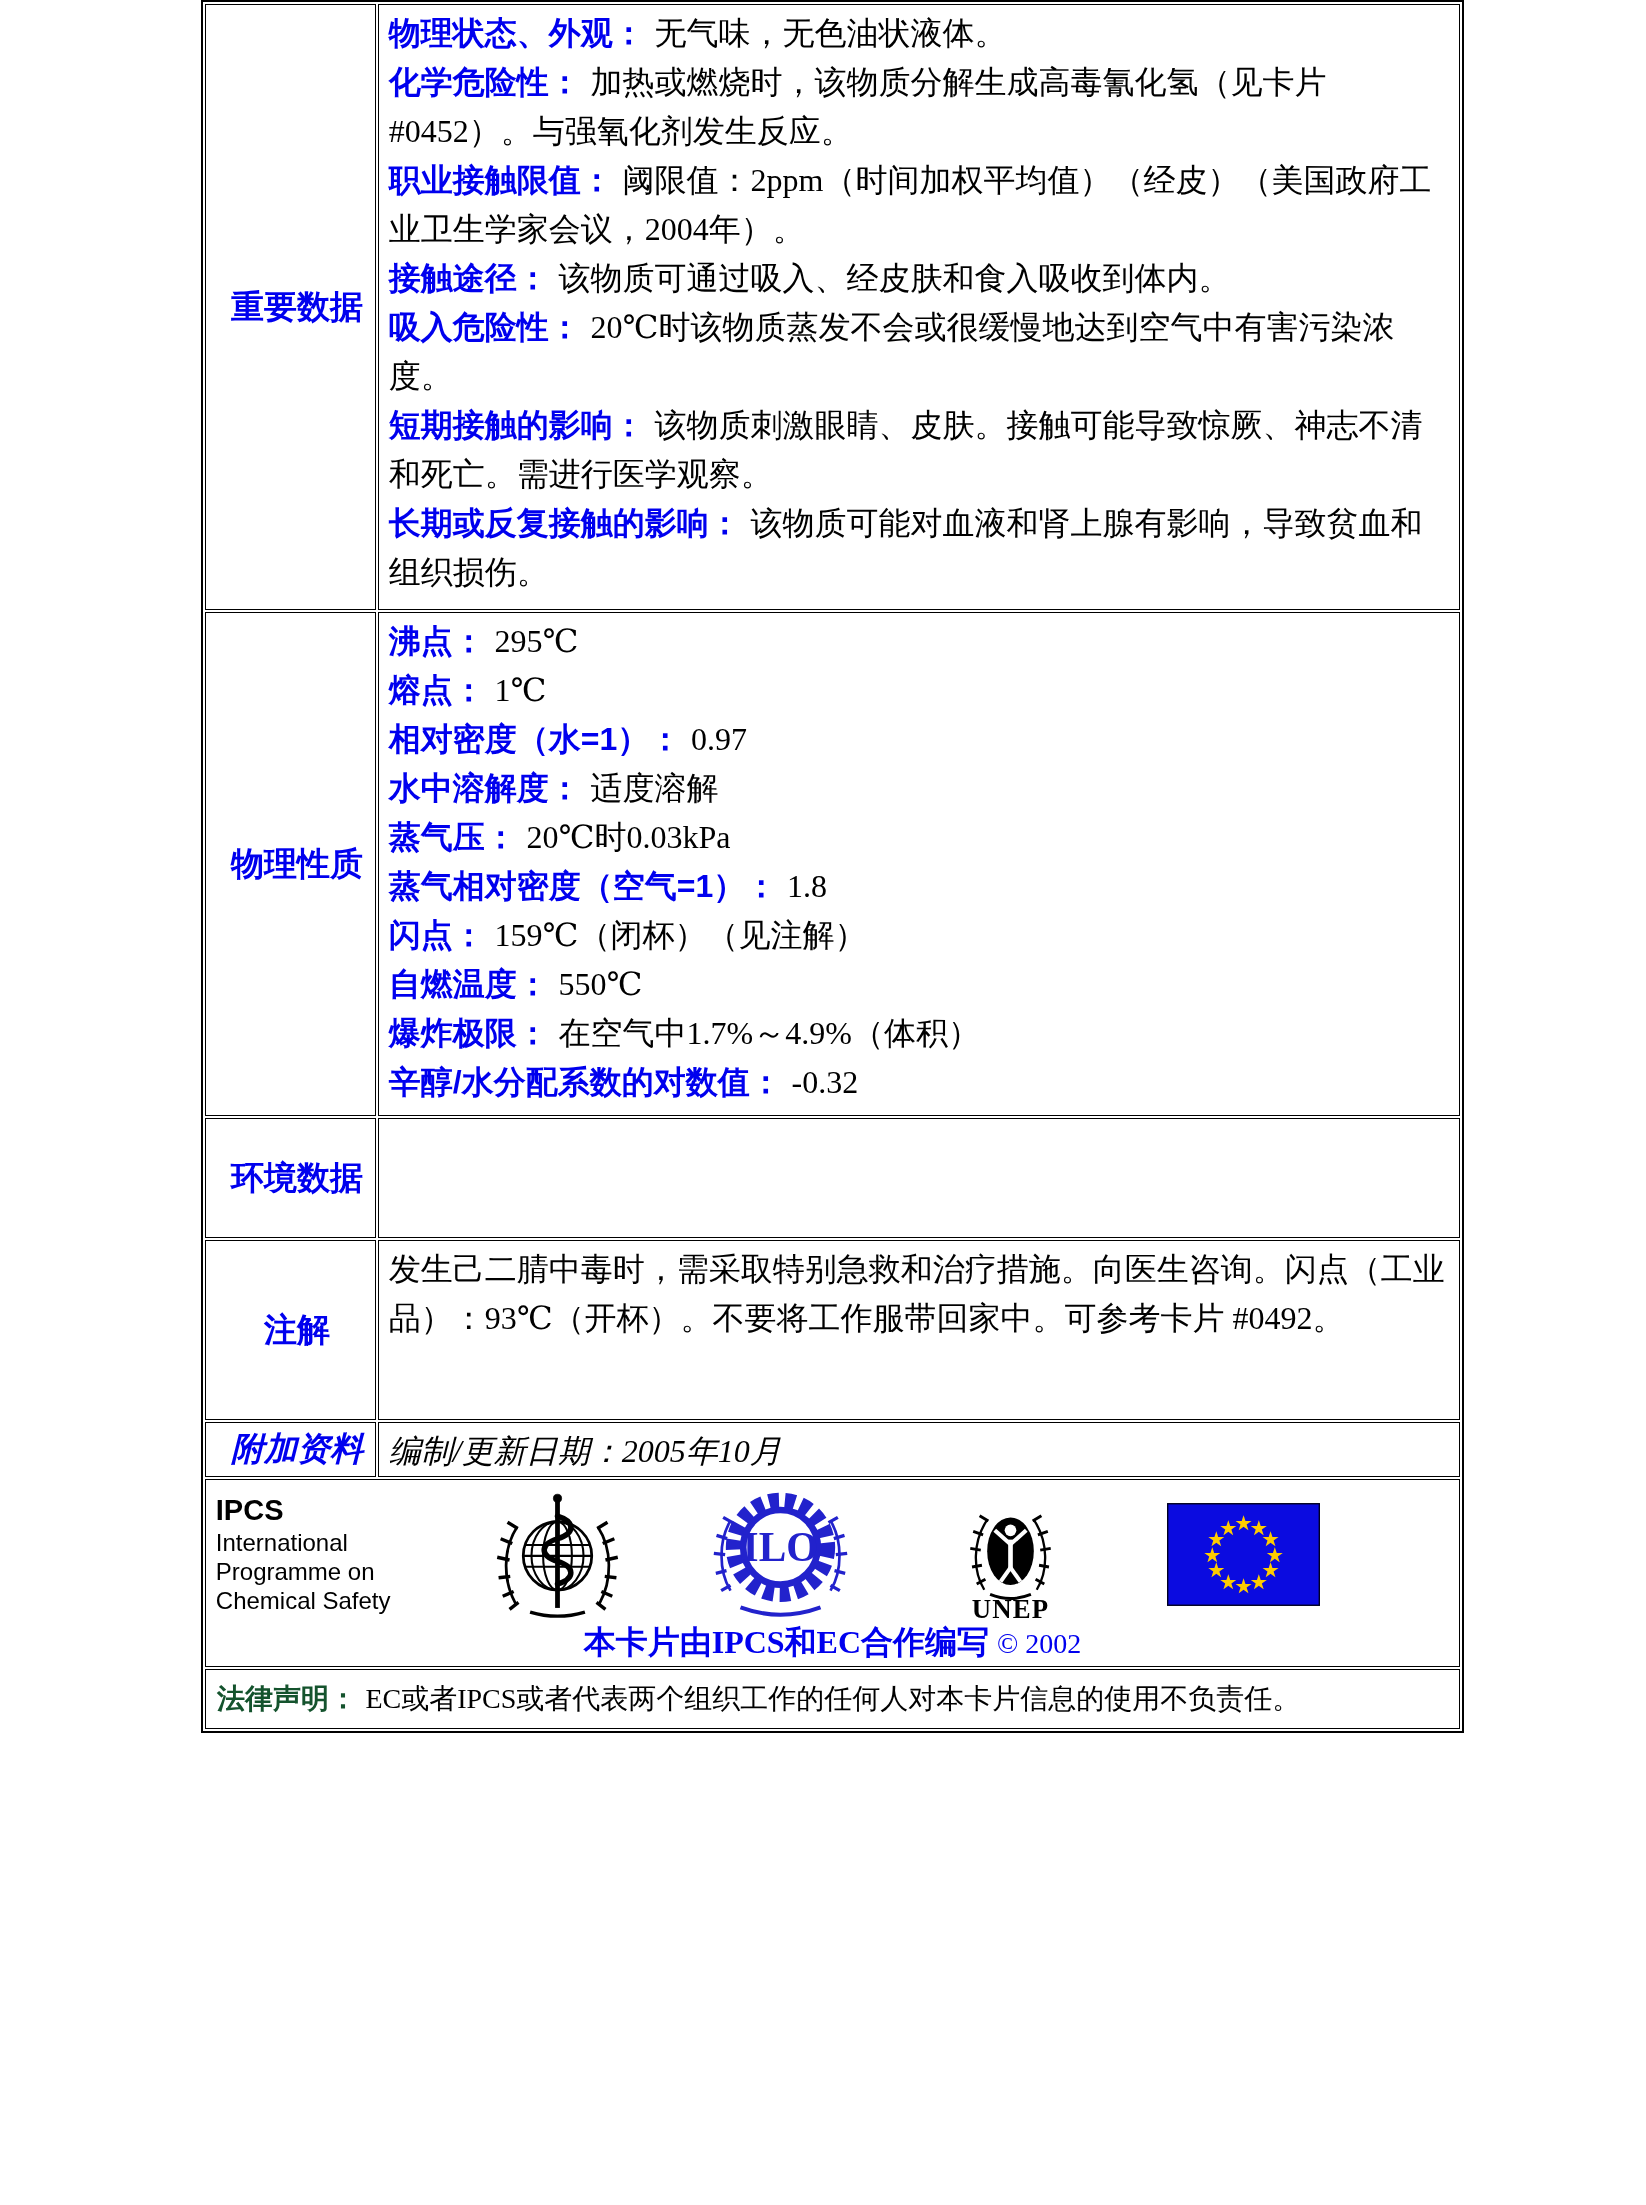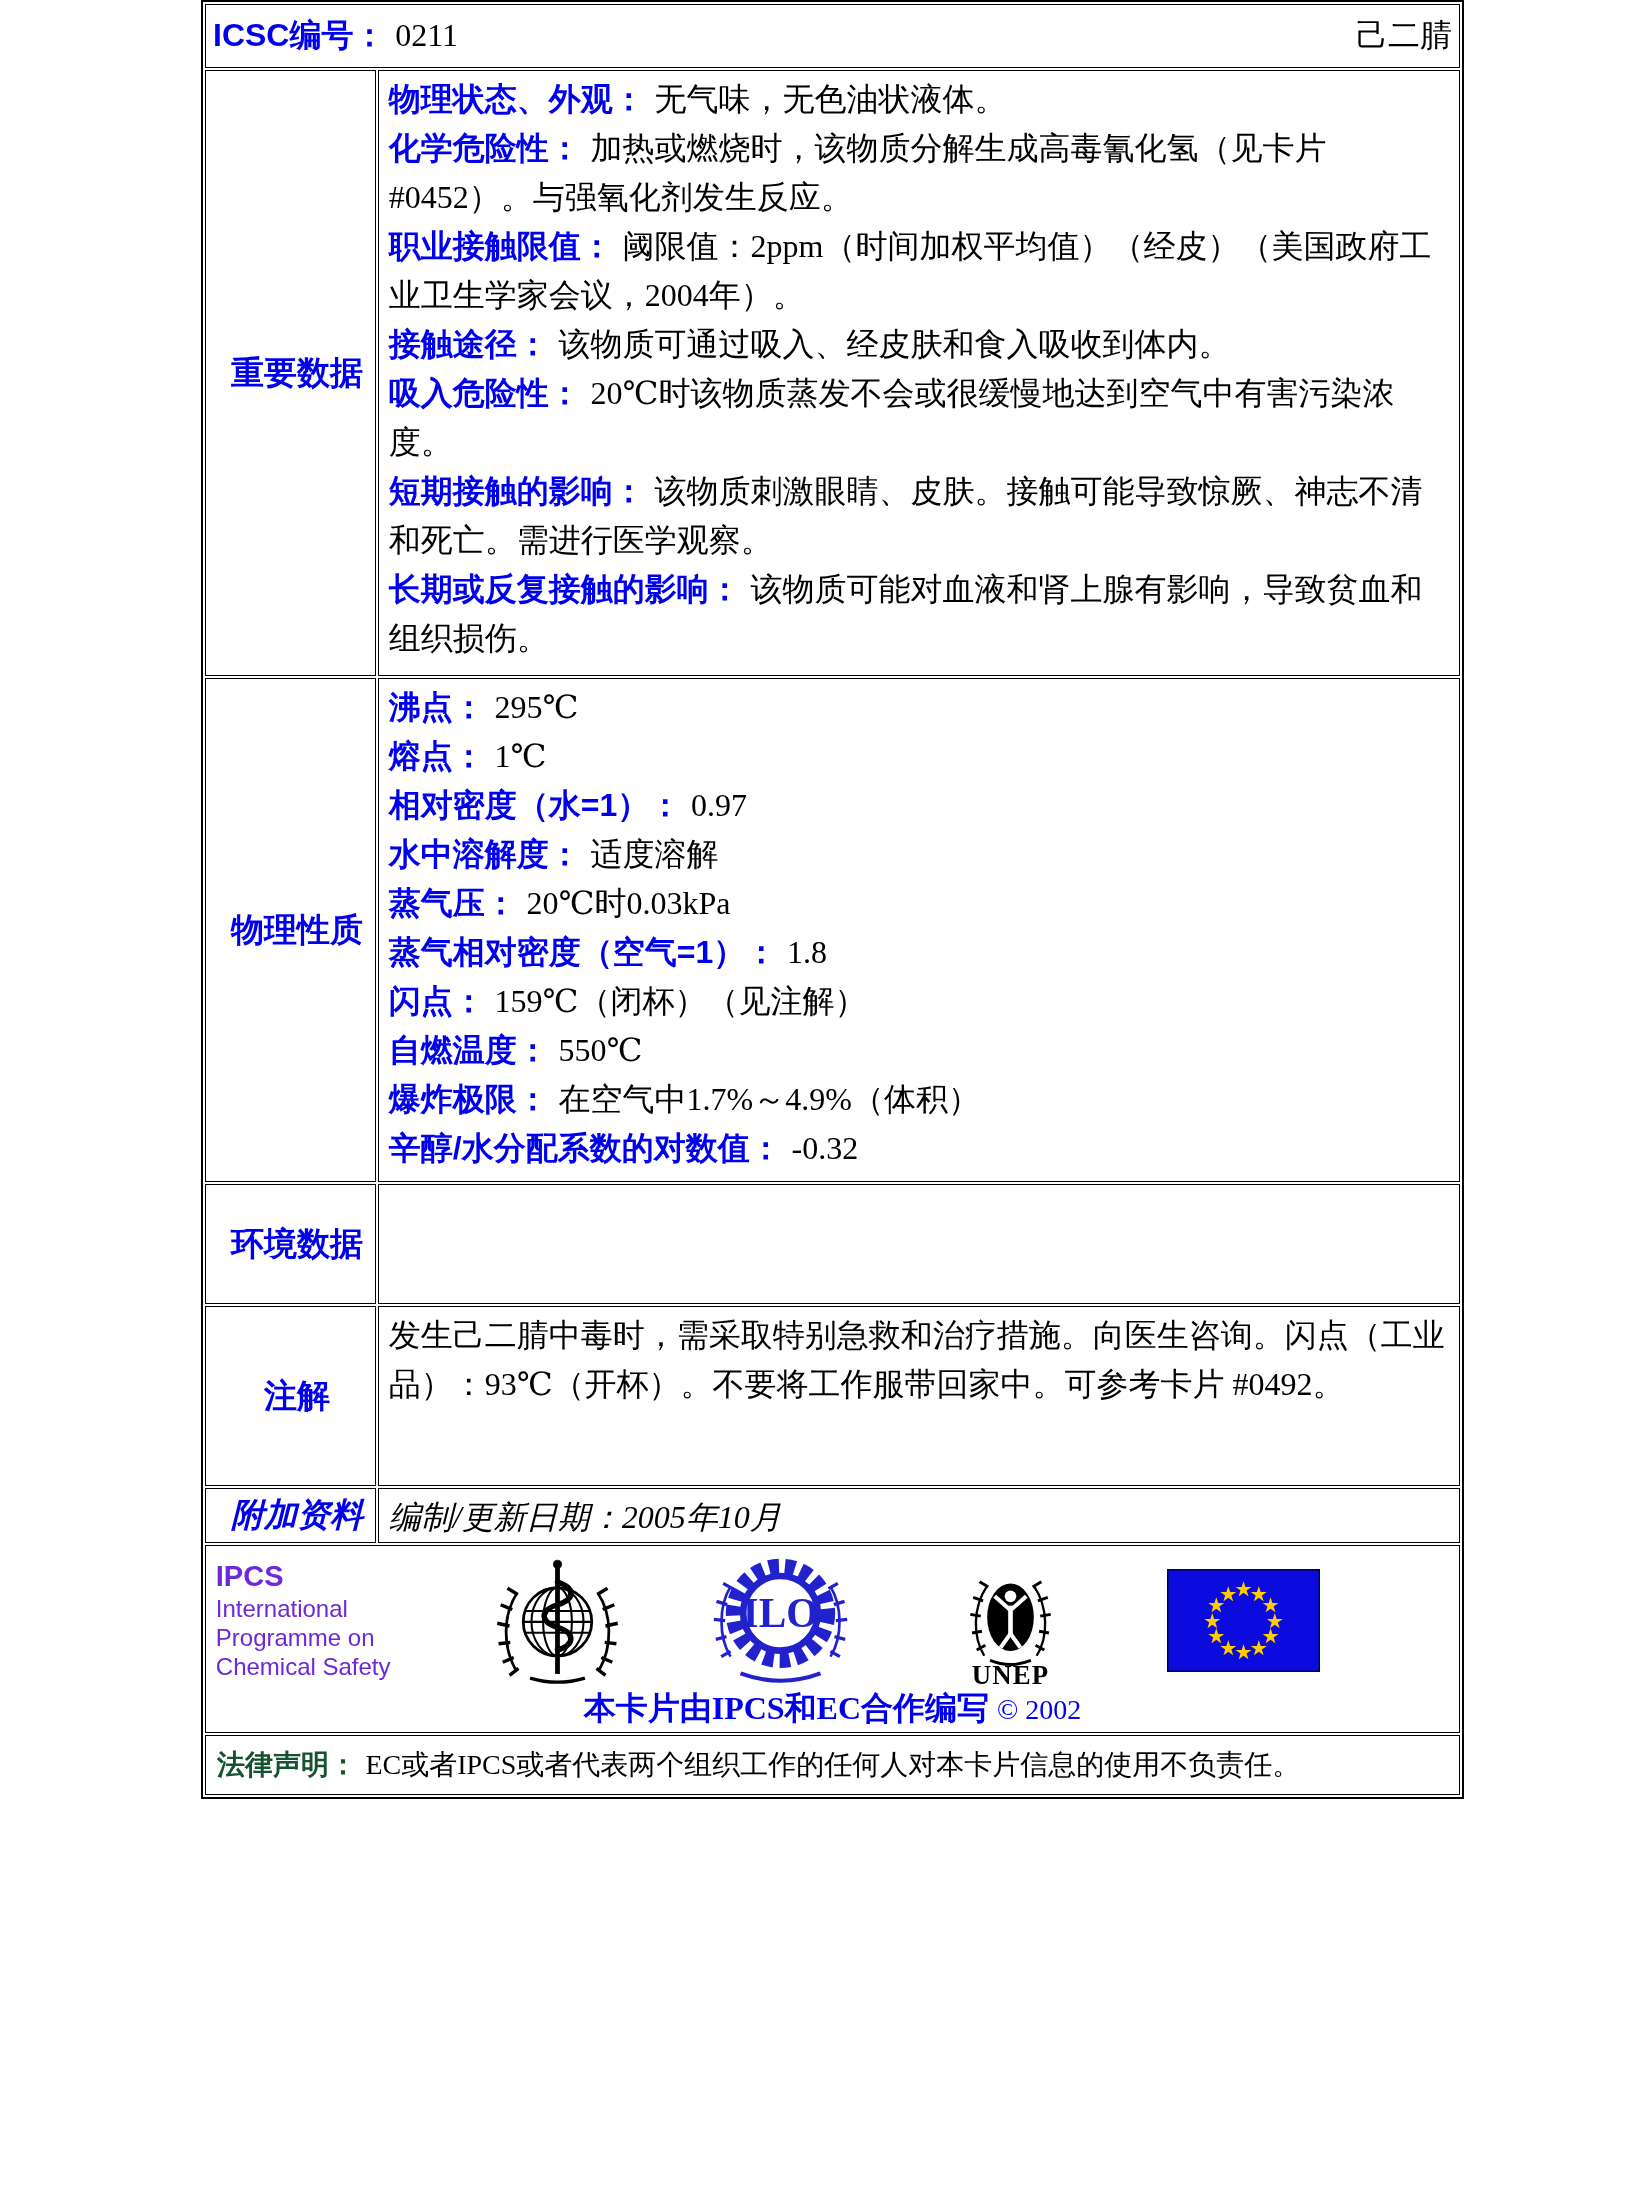--- a/index.html
+++ b/index.html
@@ -54,21 +54,21 @@
   .row-notes td{height:180px;}
   .row-add td{height:46px;font-style:italic;}
   .row-add td.cnt{vertical-align:middle;padding-top:4px;padding-bottom:0;}
   .row-logos td{height:188px;vertical-align:top;padding:5.6px 9.8px 2.8px 9.8px;}
   .logo-strip{display:flex;align-items:center;gap:14px;height:137px;}
   .logo-box{display:flex;justify-content:center;align-items:center;}
   .ipcs-block{
     width:230px;justify-content:flex-start;align-self:center;
     font-family:"Liberation Sans","DejaVu Sans",sans-serif;
   }
-  .ipcs-inner{line-height:29px;font-size:24px;color:#6d28d9;}
+  .ipcs-inner{line-height:29px;font-size:24px;color:#000000;}
   .ipcs-acro{font-weight:bold;font-size:29px;line-height:35px;}
   .box-who{width:195px;}
   .box-ilo{width:223px;}
   .box-unep{width:209px;}
   .box-eu{width:230px;}
   .caption{
     text-align:center;color:var(--blue);font-weight:bold;font-size:32px;
     line-height:38px;
   }
   .caption .copy{font-weight:normal;font-size:28px;}
@@ -85,30 +85,20 @@
 <div class="doc">
 
 
   <table class="card">
     <colgroup>
         <col style="width:171px">
         <col>
       </colgroup>
 
     <tbody>
-        <tr class="hdr-row">
-      <td colspan="2">
-        <div class="hdr-flex">
-          <span class="hdr-left">
-            <span class="klabel">ICSC编号：</span><span>0211</span>
-          </span>
-          <span class="hdr-right">己二腈</span>
-        </div>
-      </td>
-    </tr>
 
     <tr class="row-important">
       <td class="lab">重要数据</td>
       <td class="cnt">
         <div>
 
             <div class="pline">
               <span class="plab">物理状态、外观：</span><span class="ptxt">无气味，无色油状液体。</span>
             </div>
 

